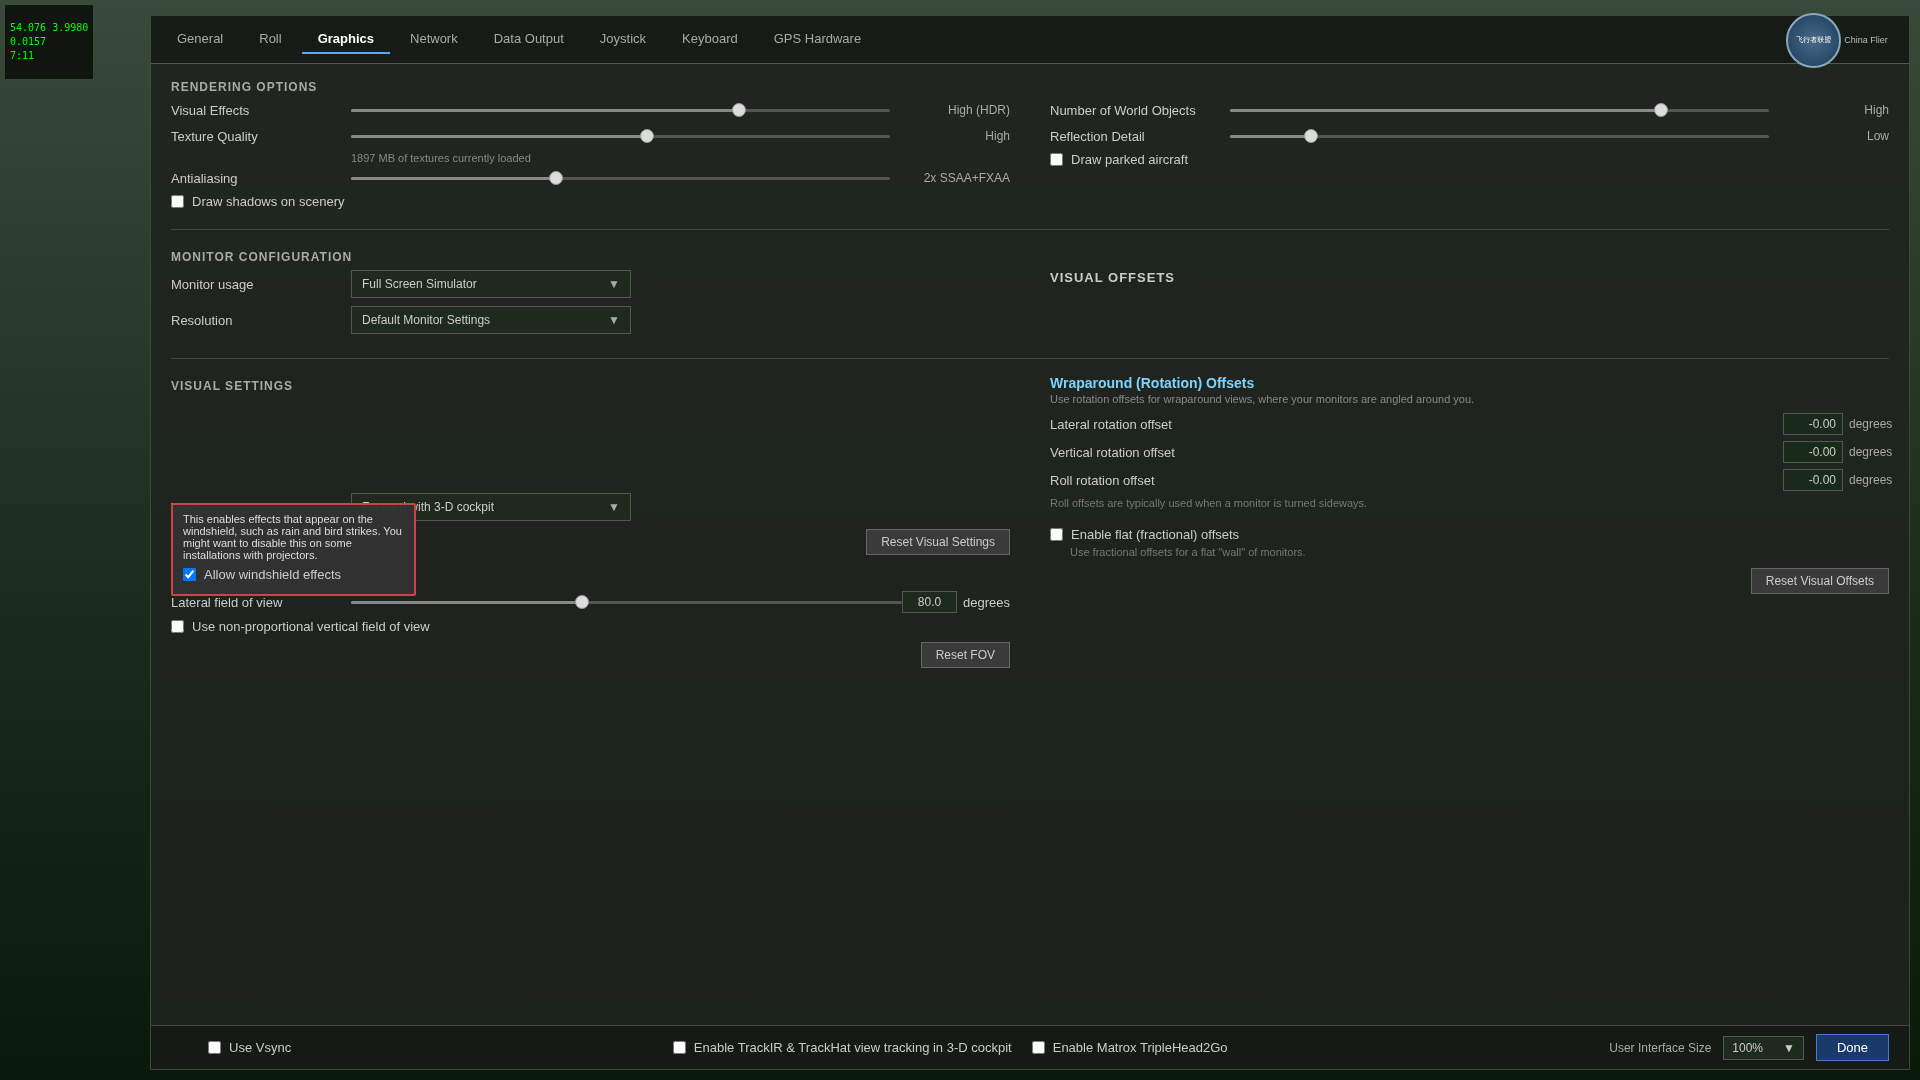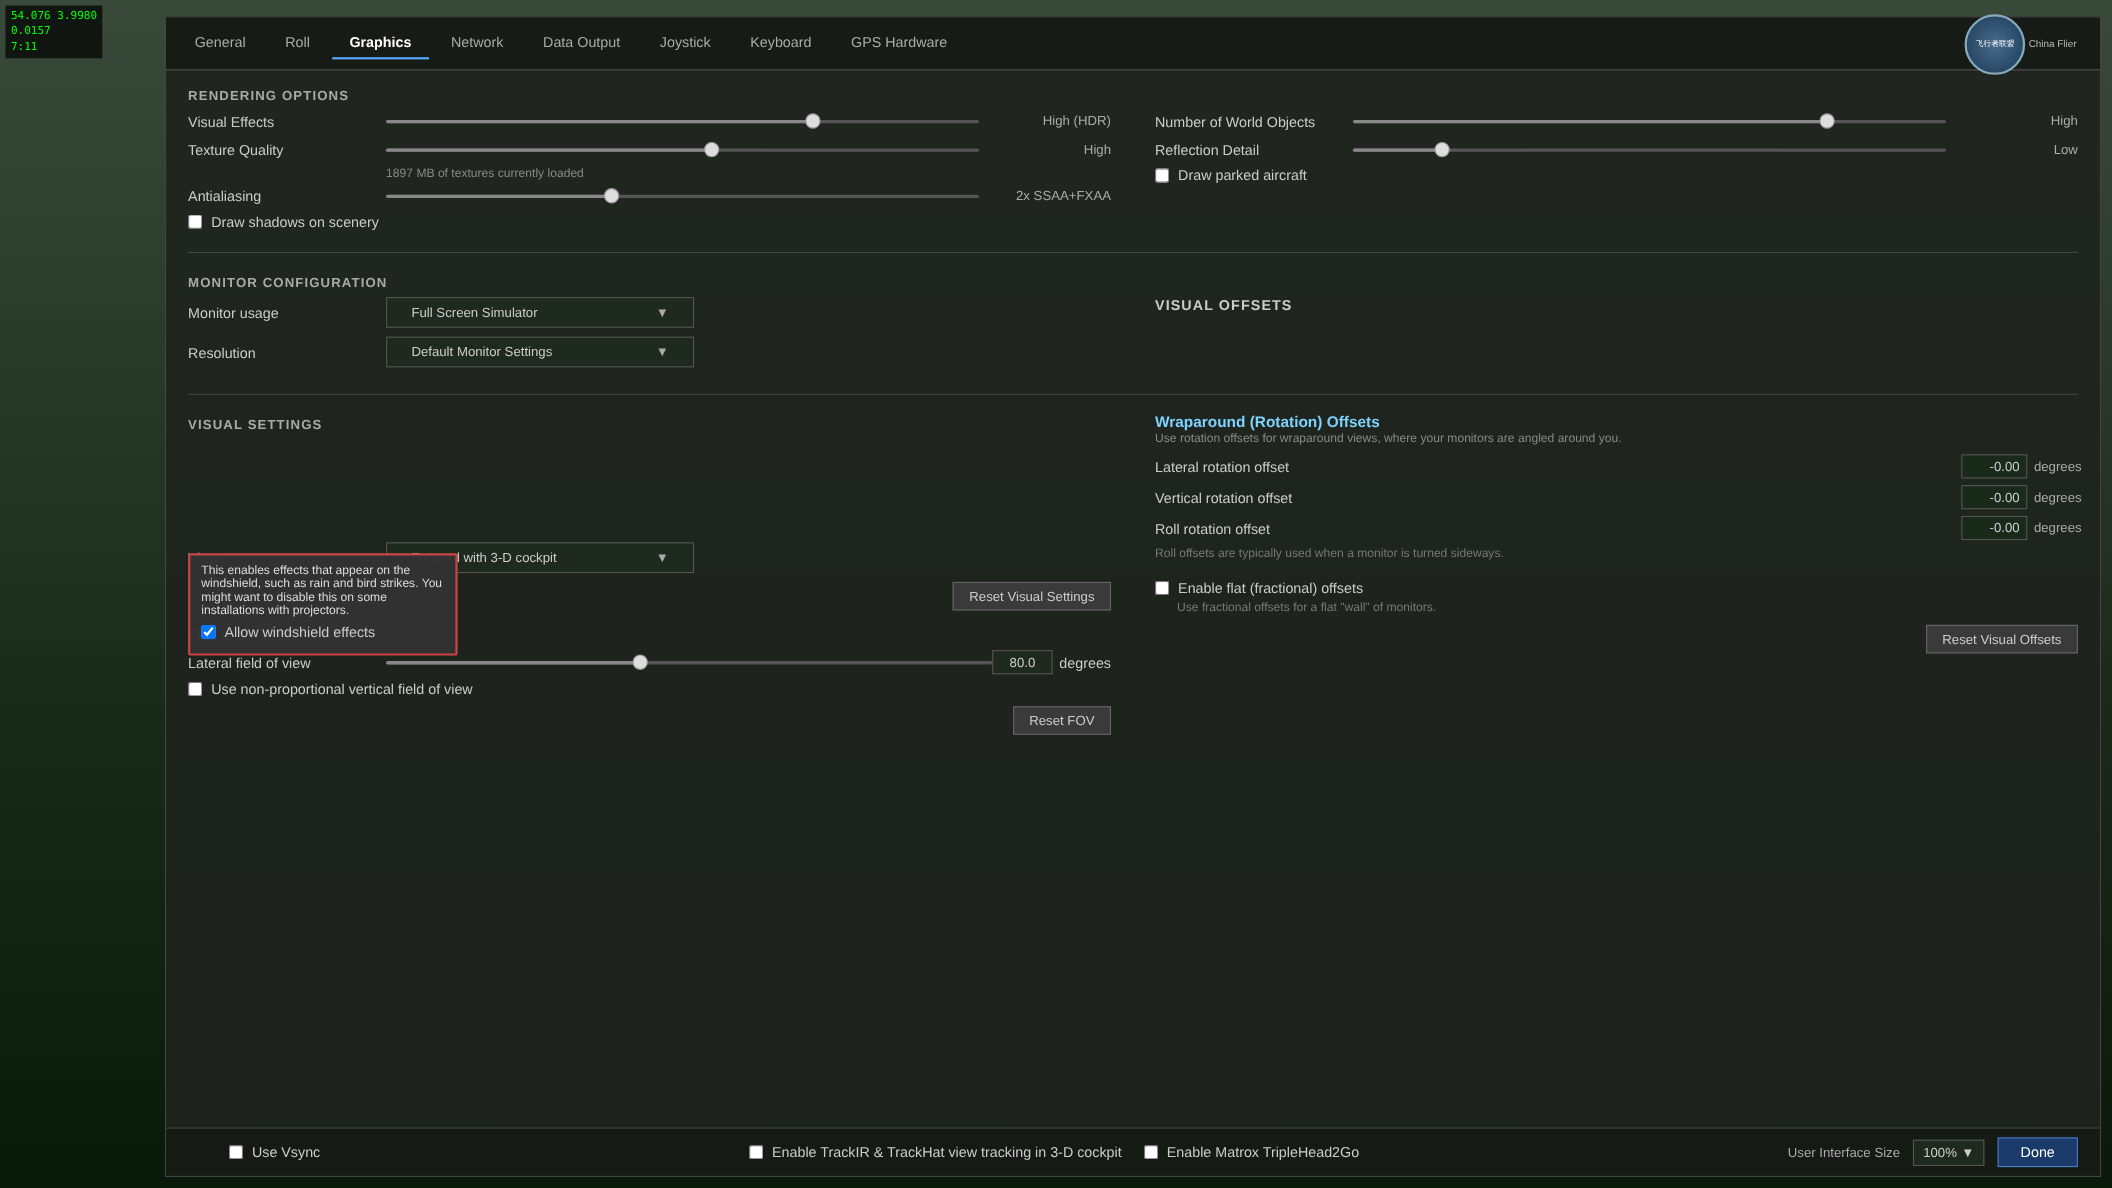--- a/index.html
+++ b/index.html
@@ -23,21 +23,21 @@
     }
 
     
     .top-left-stats {
       position: absolute;
       top: 5px; left: 5px;
       background: rgba(0,0,0,0.7);
       color: #0f0;
       font-family: monospace;
       font-size: 10px;
-      padding: 3px 5px;
+      padding: 16px 5px;
       z-index: 10;
       line-height: 1.4;
     }
 
     
     .top-right-logo {
       position: absolute;
       top: 10px; right: 10px;
       width: 120px; height: 60px;
       z-index: 10;
@@ -205,21 +205,21 @@
       font-size: 13px;
       color: #ccc;
       flex-shrink: 0;
     }
     .select-box {
       flex: 1;
       max-width: 280px;
       background: #1e2a1e;
       border: 1px solid #555;
       color: #ccc;
-      padding: 6px 22px;
+      padding: 6px 10px;
       font-size: 12px;
       cursor: pointer;
       display: flex;
       align-items: center;
       justify-content: space-between;
     }
     .select-arrow {
       color: #aaa;
     }
 
@@ -346,21 +346,21 @@
       align-items: center;
       gap: 12px;
     }
     .ui-size-select {
       background: #1e2a1e;
       border: 1px solid #555;
       color: #ccc;
       padding: 4px 8px;
       font-size: 12px;
       cursor: pointer;
-      display: flex; align-items: center; gap: 4px;
+      display: flex; align-items: center; gap: 20px;
     }
 
     
     .content-area::-webkit-scrollbar { width: 6px; }
     .content-area::-webkit-scrollbar-track { background: #1a2a1a; }
     .content-area::-webkit-scrollbar-thumb { background: #4a6a4a; }
 
     .reset-btn-wrap {
       display: flex;
       justify-content: flex-end;

